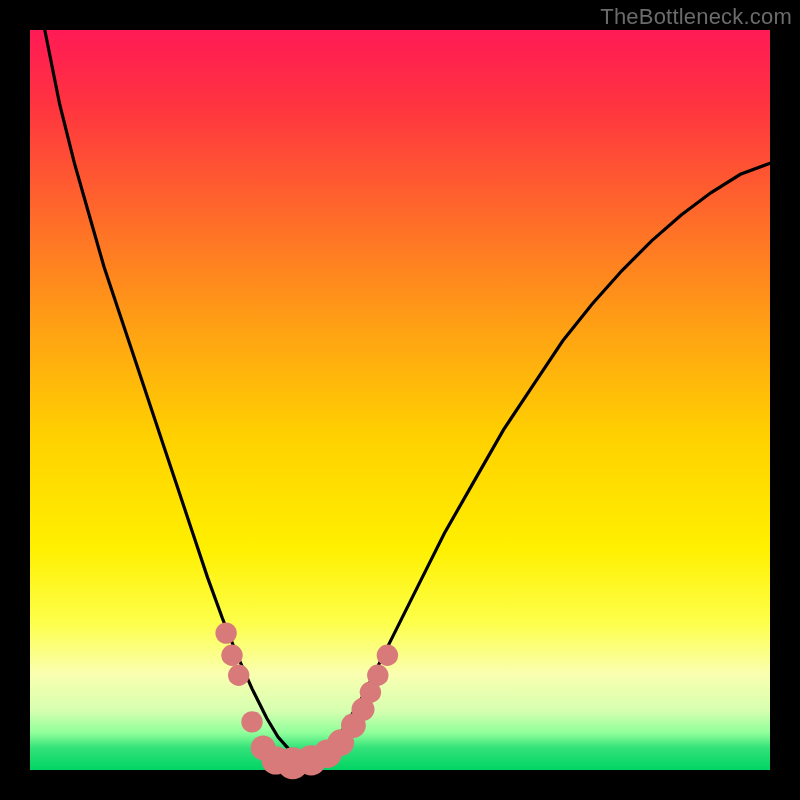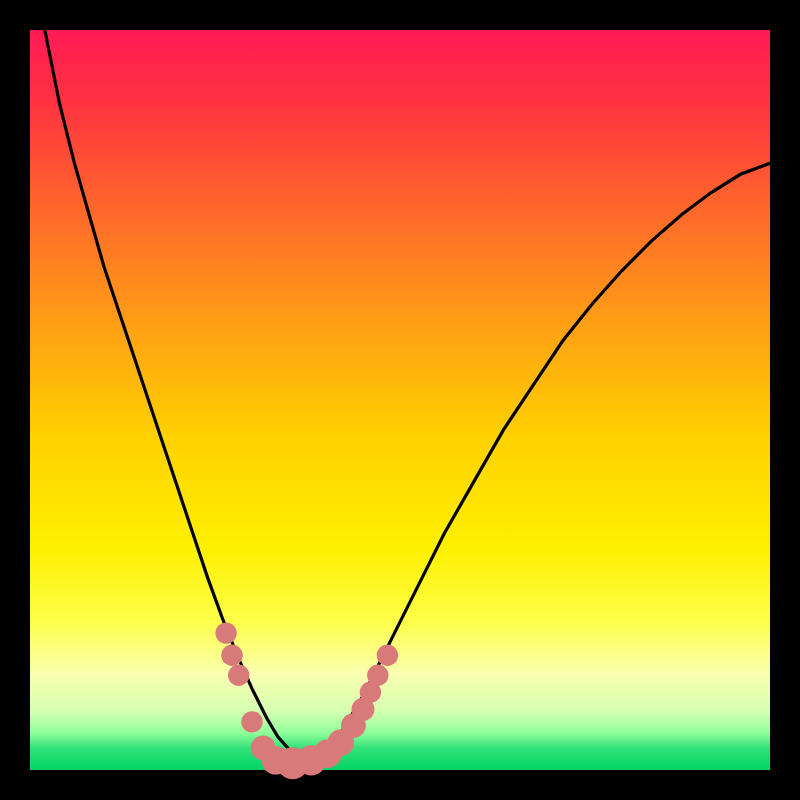--- a/index.html
+++ b/index.html
@@ -68,13 +68,14 @@
           <circle cx="297.5" cy="723.7" r="14.2" fill="#d97a7a"></circle>
           <circle cx="310.8" cy="712.6" r="13.3" fill="#d97a7a"></circle>
           <circle cx="323.4" cy="695.6" r="12.4" fill="#d97a7a"></circle>
           <circle cx="333.0" cy="679.3" r="11.5" fill="#d97a7a"></circle>
           <circle cx="340.4" cy="662.3" r="10.7" fill="#d97a7a"></circle>
           <circle cx="347.8" cy="645.3" r="10.7" fill="#d97a7a"></circle>
           <circle cx="357.4" cy="625.3" r="10.7" fill="#d97a7a"></circle>
         </g>
     </svg>
   </div>
+  <div class="watermark">TheBottleneck.com</div>
 </div>
 
 </body></html>

